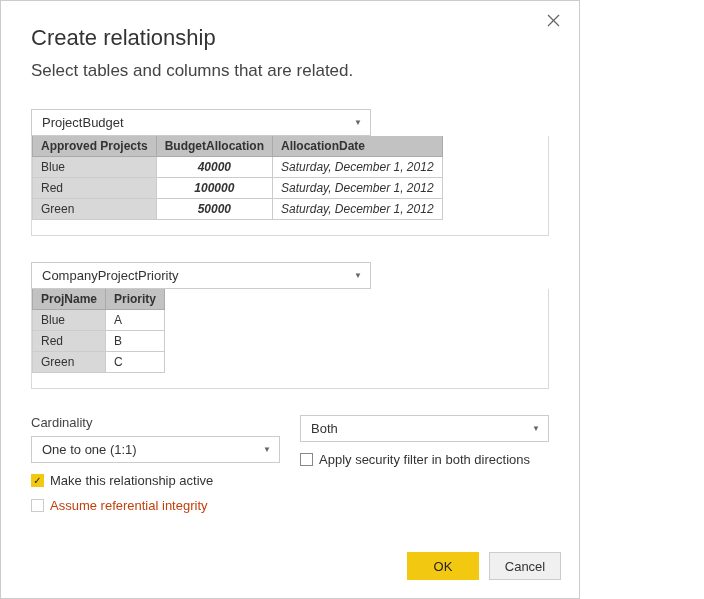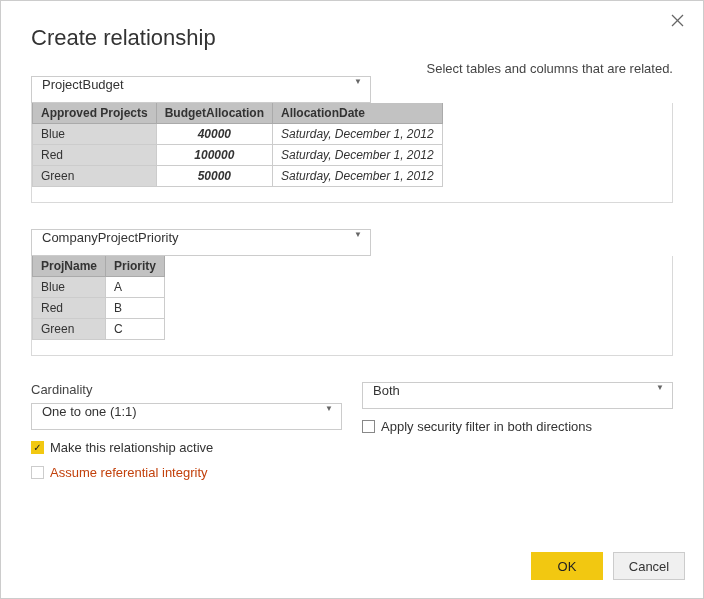--- a/index.html
+++ b/index.html
@@ -3,21 +3,21 @@
 <meta charset="utf-8">
 <style>
   * { box-sizing: border-box; margin: 0; padding: 0; }
   body {
     font-family: "Segoe UI", Tahoma, sans-serif;
     font-size: 13px;
     color: #333;
     background: #fff;
   }
   .dialog {
-    width: 704px;
+    width: 580px;
     height: 599px;
     border: 1px solid #ccc;
     background: #fff;
     position: relative;
     display: flex;
     flex-direction: column;
   }
   .close-btn {
     position: absolute;
     top: 12px;
@@ -33,34 +33,34 @@
     flex: 1;
     overflow: hidden;
   }
   .title {
     font-size: 22px;
     font-weight: 300;
     color: #333;
     margin-bottom: 10px;
   }
   .subtitle {
-    font-size: 13px;
+    font-size: 17px;
     color: #444;
-    text-align: right;
+    margin-bottom: 28px;
   }
   .select-wrap {
     margin-bottom: 0;
   }
   .select {
     width: 340px;
     height: 27px;
     border: 1px solid #ccc;
     background: #fff;
     display: flex;
-    align-items: flex-start;
+    align-items: center;
     justify-content: space-between;
     padding: 0 8px 0 10px;
     cursor: pointer;
     font-size: 13px;
   }
   .select-full {
     width: 100%;
   }
   .caret {
     font-size: 8px;

